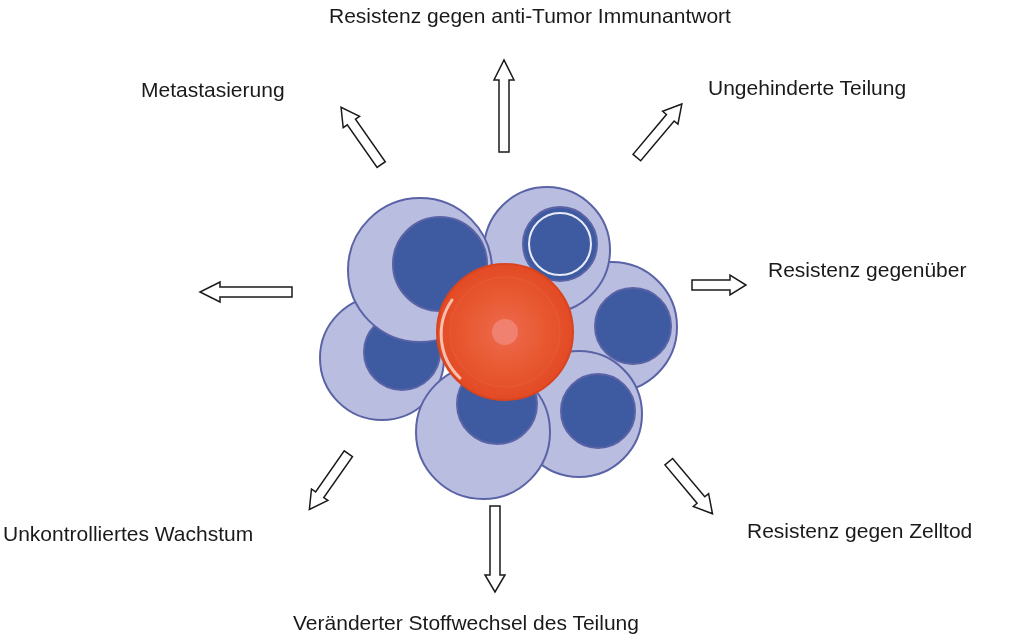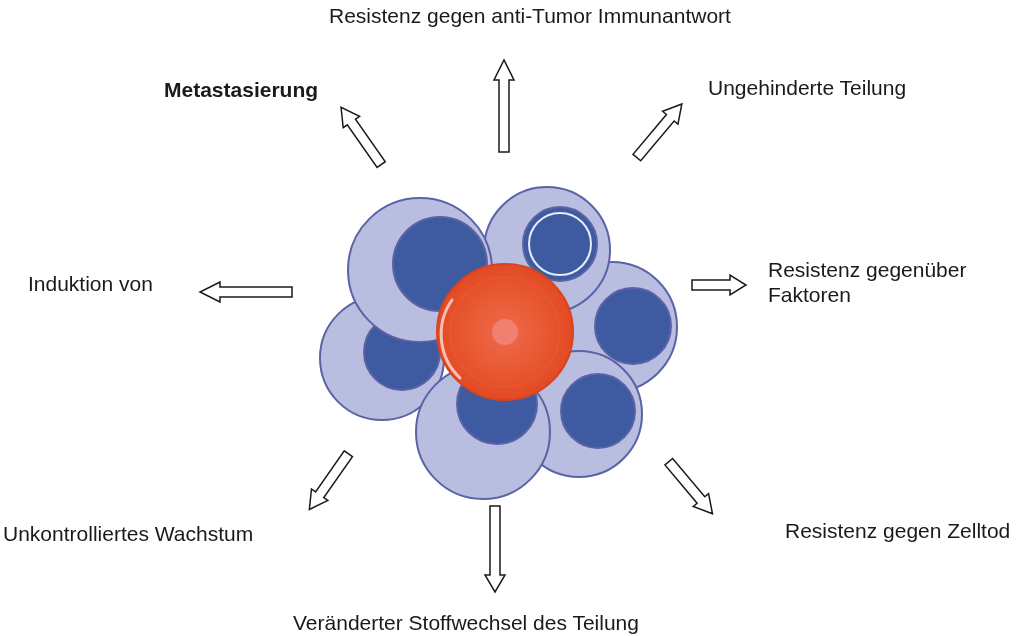--- a/index.html
+++ b/index.html
@@ -79,40 +79,38 @@
     <circle cx="505" cy="332" r="55" fill="none" stroke="#ea6240" stroke-width="1" opacity="0.6"></circle>
     <circle cx="505" cy="332" r="13" fill="#f08070"></circle>
     <path d="M452 300 A 60 60 0 0 0 460 378" fill="none" stroke="#fbd4c8" stroke-width="3" stroke-linecap="round" opacity="0.85"></path>
   </g>
 </svg>
 
 <div class="lbl" style="left:285px; top:3px;margin-left:44px;">
   <span class="line">Resistenz gegen anti-Tumor Immunantwort</span>
 </div>
 
-<div class="lbl" style="left:164px; top:77px;font-weight:bold;">
+<div class="lbl" style="left:141px; top:77px;">
   <span class="line">Metastasierung</span>
 </div>
 
 <div class="lbl" style="left:708px; top:75px;text-align:right;">
   <span class="line">Ungehinderte Teilung</span>
 </div>
 
 <div class="lbl" style="left:28px; top:271px;">
-  <span class="line">Induktion von</span>
 </div>
 
 <div class="lbl" style="left:768px; top:257px;">
   <span class="line">Resistenz gegenüber</span>
-  <span class="line">Faktoren</span>
 </div>
 
 <div class="lbl" style="left:3px; top:521px;text-align:right;">
   <span class="line">Unkontrolliertes Wachstum</span>
 </div>
 
-<div class="lbl" style="left:785px; top:518px;">
+<div class="lbl" style="left:747px; top:518px;">
   <span class="line">Resistenz gegen Zelltod</span>
 </div>
 
 <div class="lbl" style="left:293px; top:610px;">
   <span class="line">Veränderter Stoffwechsel des Teilung</span>
 </div>
 
 </body></html>

